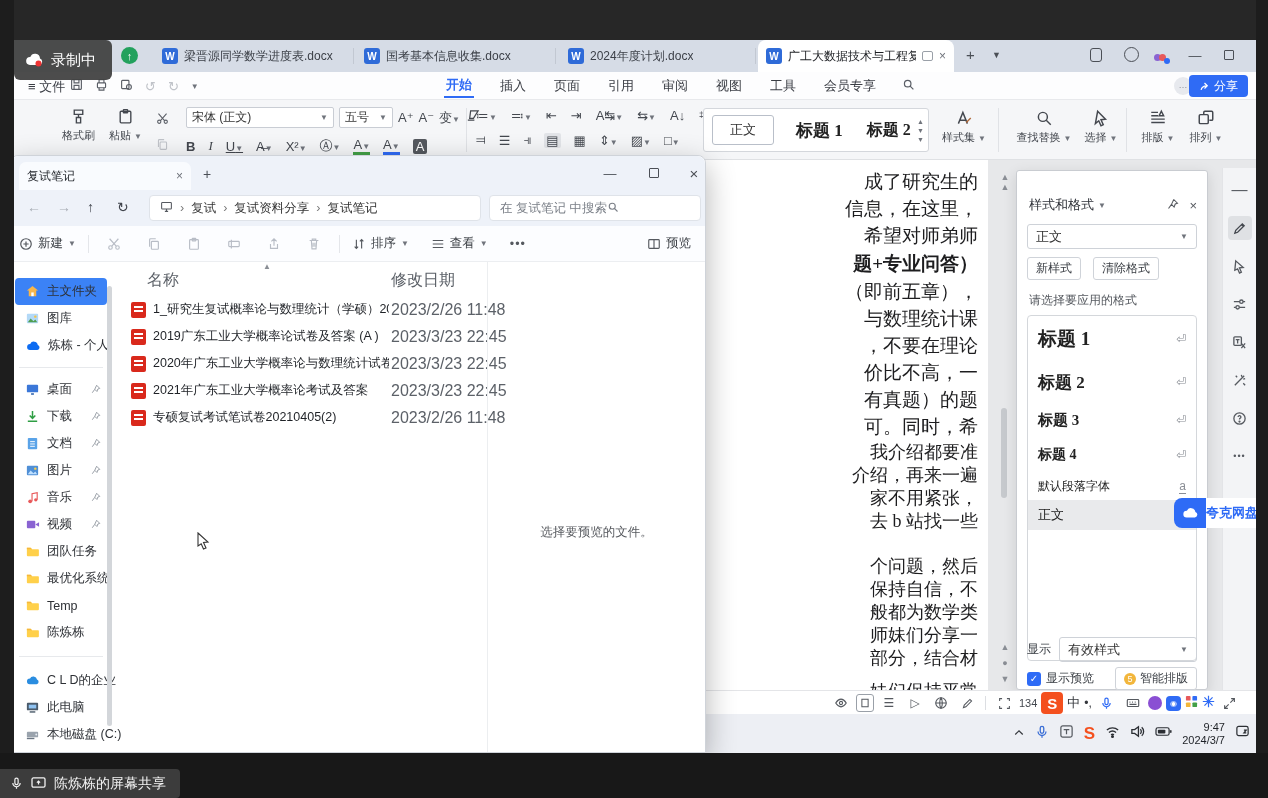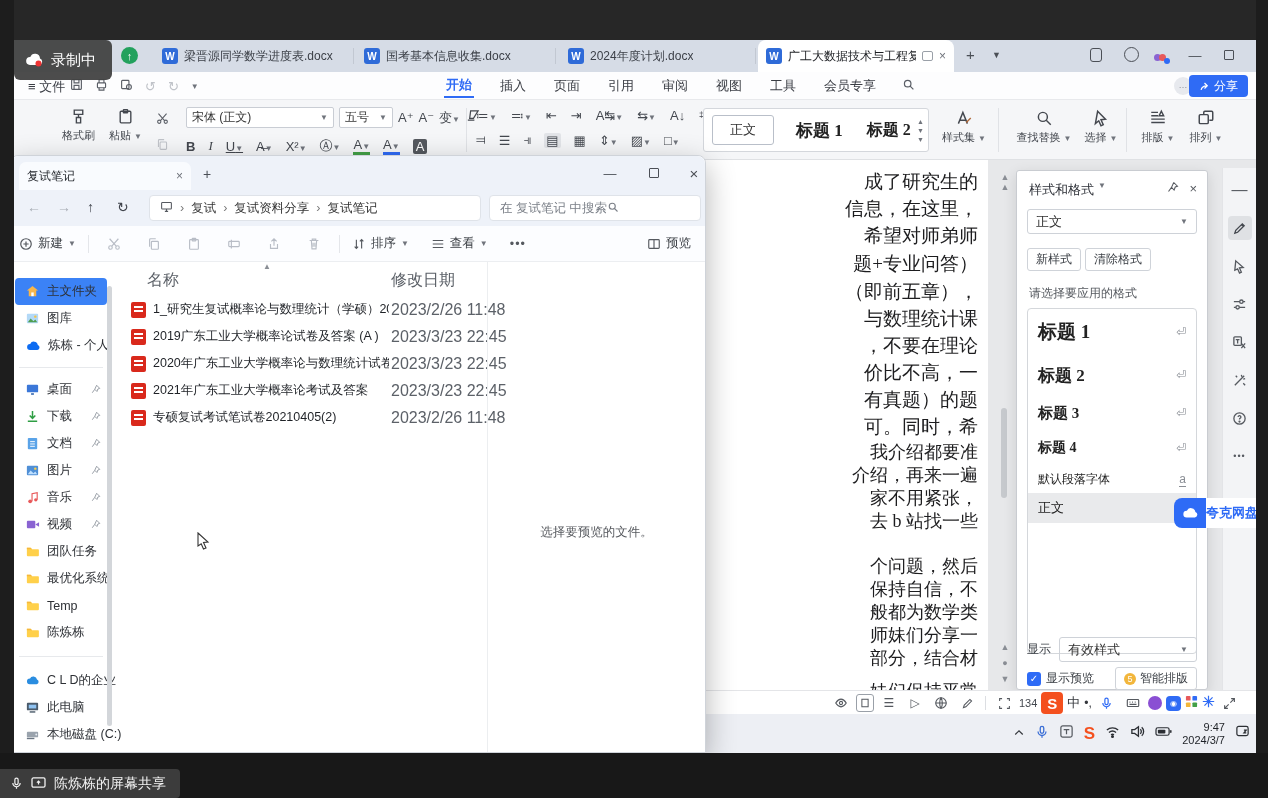--- a/index.html
+++ b/index.html
@@ -29,31 +29,31 @@
 .caret{font-size:8px;color:#70747c}
 .rdiv{position:absolute;top:8px;height:44px;width:1px;background:#e0e2e6}
 .gallery{position:absolute;background:#fff;border:1px solid #d4d7dc;border-radius:3px;display:flex;align-items:center}
 .gchip{border:1px solid #b9bfc9;border-radius:3px;background:#fff;font-size:13px;display:flex;align-items:center;justify-content:center}
 .gh{font-family:"Liberation Serif","DejaVu Serif",serif;font-weight:bold;color:#222}
 
 .docpage{position:absolute;left:646px;top:120px;width:328px;height:530px;background:#fff;overflow:hidden}
 .doctext{position:absolute;right:10px;top:8px;width:310px;text-align:right;font-family:"Liberation Serif","DejaVu Serif",serif;color:#1d1d1f}
 .para{font-size:19px;line-height:27px;margin-bottom:1px}
 .para.b2{font-size:18px;line-height:23px}
-.para.head{font-weight:normal;}
+.para.head{font-weight:bold;}
 .para.g1{margin-top:1px}
 .para.g2{margin-top:22px}
 .para.g3{margin-top:10px}
 .para div{white-space:nowrap}
 .vscroll{position:absolute;left:984px;top:130px;width:12px;height:520px}
 .vthumb{position:absolute;left:3px;top:238px;width:6px;height:90px;background:#c6c9cd;border-radius:3px}
 .scrgl{position:absolute;left:0;width:14px;text-align:center;color:#8a8e95;font-size:9px}
 
 .spanel{position:absolute;left:1002px;top:130px;width:192px;height:520px;background:#fff;border:1px solid #c9ccd1;border-radius:3px;box-shadow:0 4px 14px rgba(0,0,0,.12)}
-.sp-h{display:flex;align-items:flex-start;padding:10px 10px 6px 12px;font-size:13px;color:#2e3138}
+.sp-h{display:flex;align-items:center;padding:25px 10px 6px 12px;font-size:13px;color:#2e3138}
 .sp-sel{margin:4px 10px;height:25px;border:1px solid #ced2d8;border-radius:3px;display:flex;align-items:center;justify-content:space-between;padding:0 8px;font-size:13px;color:#333}
 .sp-btn{height:23px;border:1px solid #cfd3d9;border-radius:3px;background:#fff;font-size:12px;color:#3c4046;display:inline-flex;align-items:center;padding:0 8px}
 .sp-list{margin:6px 10px;border:1px solid #d4d7db;border-radius:4px;height:346px;background:#fff;overflow:hidden}
 .sp-item{display:flex;align-items:center;justify-content:space-between;padding:0 10px;color:#222}
 .sp-mark{color:#8a8e95;font-size:12px}
 .sp-item .hfont{font-family:"Liberation Serif","DejaVu Serif",serif;font-weight:bold}
 .sp-row{position:absolute;left:10px;right:10px;display:flex;align-items:center;font-size:12px;color:#3c4046}
 .rail{position:absolute;left:1208px;top:128px;width:34px;height:524px;background:#f3f4f6;border-left:1px solid #e3e4e7;display:flex;flex-direction:column;align-items:center;padding-top:10px;gap:14px;color:#565a61}
 .rail .ric{width:24px;height:24px;display:flex;align-items:center;justify-content:center;border-radius:4px}
 .rail .sel{background:#dfe1e4}
@@ -373,21 +373,21 @@
           <span><svg width="12" height="12" viewBox="0 0 16 16" fill="none" stroke="#55595f" stroke-width="1.4">
                 <path d="M9 2l5 5-3 1-1.5 4L6 8.5 2 14M6 8.5L9 2"></path>
               </svg></span>
           <span>×</span>
         </span>
       </div>
       <div class="sp-sel">
         <span>正文</span>
           <span class="caret">▼</span>
       </div>
-      <div style="display:flex;gap:4px;margin:14px 10px">
+      <div style="display:flex;gap:12px;margin:8px 10px">
         <span class="sp-btn">新样式</span>
         <span class="sp-btn">清除格式</span>
       </div>
       <div style="margin:12px 12px 0;font-size:12px;color:#55595f">请选择要应用的格式</div>
       <div class="sp-list">
         <div class="sp-item" style="height:46px">
           <span class="hfont" style="font-size:19px">标题 1</span>
           <span class="sp-mark">⏎</span>
         </div>
         <div class="sp-item" style="height:40px">

